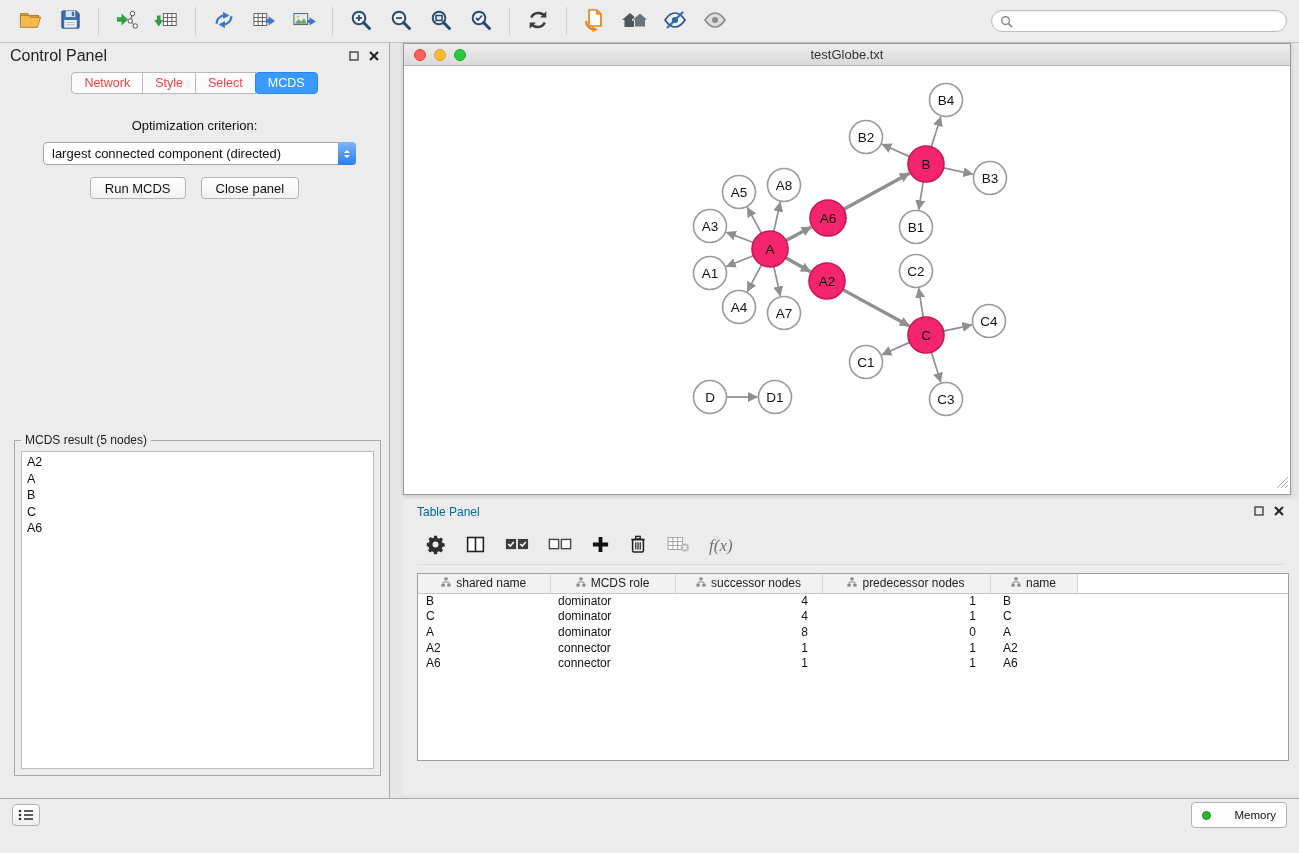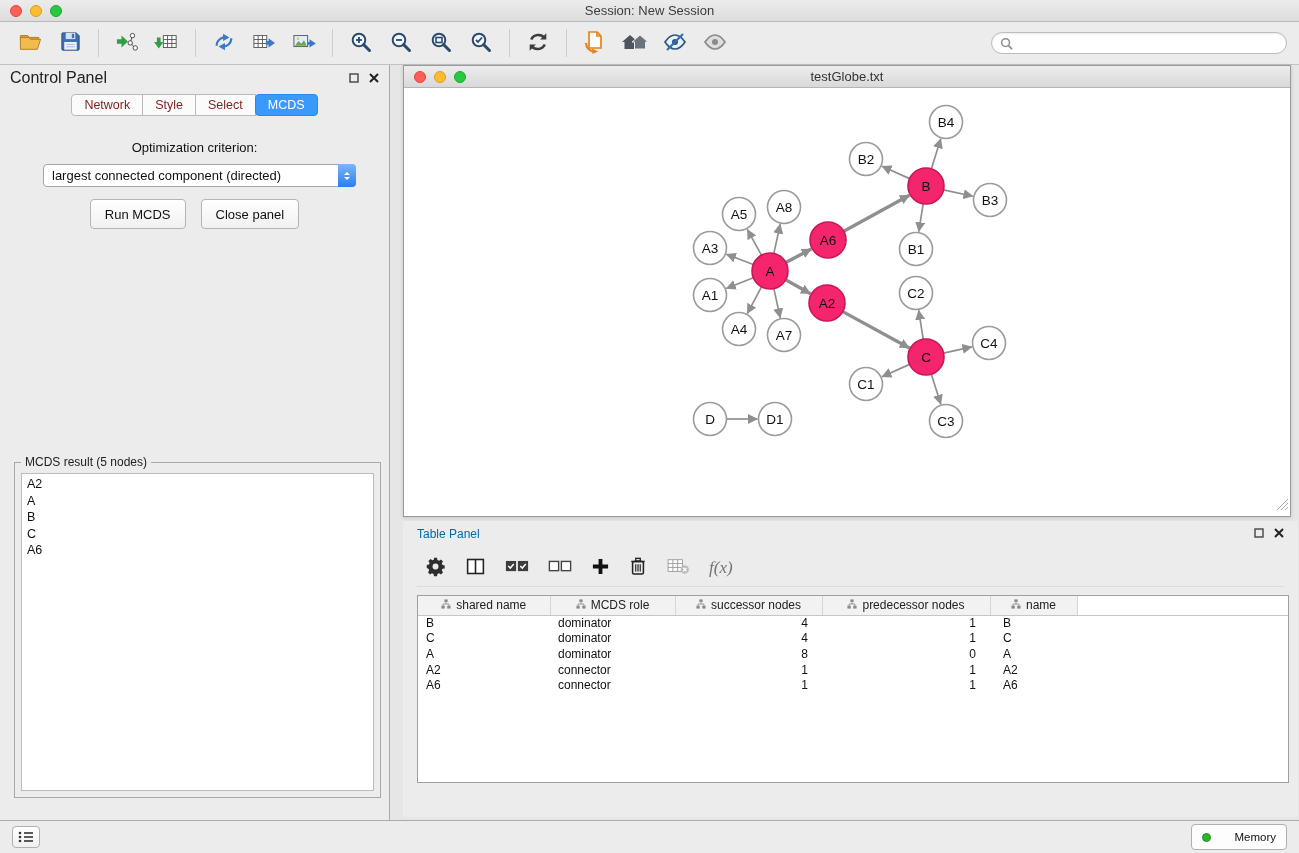--- a/index.html
+++ b/index.html
@@ -36,35 +36,35 @@
     font-size:13px; font-family:"Liberation Sans",sans-serif; margin-left:5px; }
   
   .main { display:flex; height:755px; }
   
   .control-panel { width:390px; border-right:1px solid #a9a9a9; background:#ececec; position:relative; }
   .panel-header { height:26px; display:flex; justify-content:space-between; align-items:center;
     padding:0 10px; font-size:16px; color:#222; }
   .panel-hicons { display:flex; gap:10px; align-items:center; }
   .cp-tabs { display:flex; justify-content:center; margin-top:3px; }
   .cp-tab { padding:3px 12px; font-size:12.5px; background:#fbfbfb; border:1px solid #b9b9b9;
-    margin-left:-1px; color:#7f1d1d; cursor:default; }
+    margin-left:-1px; color:#ef4444; cursor:default; }
   .cp-tab:first-child { border-radius:4px 0 0 4px; margin-left:0; }
   .cp-tab:last-child  { border-radius:0 4px 4px 0; }
   .cp-tab.active { background:#3a99fd; border-color:#2e86e8; color:#fff; border-radius:4px; }
   .opt-label { text-align:center; margin-top:24px; font-size:13px; }
   .combo { margin:9px 0 0 43px; width:313px; height:23px; background:#fff;
     border:1px solid #a6a6a6; border-radius:4px; position:relative;
     display:flex; align-items:center; padding-left:8px; font-size:13px; }
   .combo-stepper { position:absolute; right:-1px; top:-1px; bottom:-1px; width:18px;
     background:linear-gradient(#7db6fb,#2a7df0); border-radius:0 4px 4px 0;
     display:flex; flex-direction:column; align-items:center; justify-content:center; }
   .combo-stepper .up { width:0; height:0; border:3.5px solid transparent; border-bottom-color:#fff; margin-bottom:2px; }
   .combo-stepper .dn { width:0; height:0; border:3.5px solid transparent; border-top-color:#fff; }
   .cp-buttons { display:flex; justify-content:center; gap:15px; margin-top:12px; }
-  .mac-btn { height:30px; padding:0 14px; font-size:13px; color:#111;
+  .mac-btn { height:22px; padding:0 14px; font-size:13px; color:#111;
     background:linear-gradient(#ffffff,#f1f1f1); border:1px solid #b4b4b4; border-radius:4px; cursor:default; }
   .result-group { position:absolute; left:14px; right:8px; top:397px; bottom:22px;
     border:1px solid #a8a8a8; }
   .result-legend { position:absolute; top:-8px; left:6px; background:#ececec;
     padding:0 4px; font-size:12px; color:#222; }
   .result-list { position:absolute; left:6px; right:6px; top:10px; bottom:6px;
     background:#fff; border:1px solid #bcbcbc; font-size:12.5px; padding:2px 5px; overflow:auto; }
   .result-item { line-height:16.5px; }
   
   .right-col { flex:1; position:relative; background:#e6e6e6; }
@@ -110,28 +110,20 @@
     border:1px solid #b0b0b0; border-radius:4px; display:flex; align-items:center; justify-content:center; cursor:default; }
   .memory-pill { height:22px; display:flex; align-items:center; gap:23px; padding:12px 10px;
     background:#fdfdfd; border:1px solid #b0b0b0; border-radius:4px; font-size:11.5px; color:#111; cursor:default; }
   .memory-dot { width:9px; height:9px; border-radius:50%; background:#2cb52c; border:1px solid #1f8f1f; }
 </style>
 </head>
 <body>
 
 <div class="app">
 
-  <div class="titlebar">
-    <span class="lights">
-      <span class="light red"></span>
-      <span class="light yellow"></span>
-      <span class="light green"></span>
-    </span>
-    <span>Session: New Session</span>
-  </div>
 
   <div class="toolbar">
     <span style="display:flex;align-items:center;">
         <button class="tool-btn">
           <span><svg viewBox="0 0 26 24" width="27" height="22">
               <path d="M2 5h8l2 2h10v3H2z" fill="#e3a23a" stroke="#a97a1d"></path>
               <path d="M2 20V7h9l2 2h11l-3.5 11z" fill="#f3bb4f" stroke="#a97a1d"></path>
             </svg></span>
         </button>
         <button class="tool-btn">

